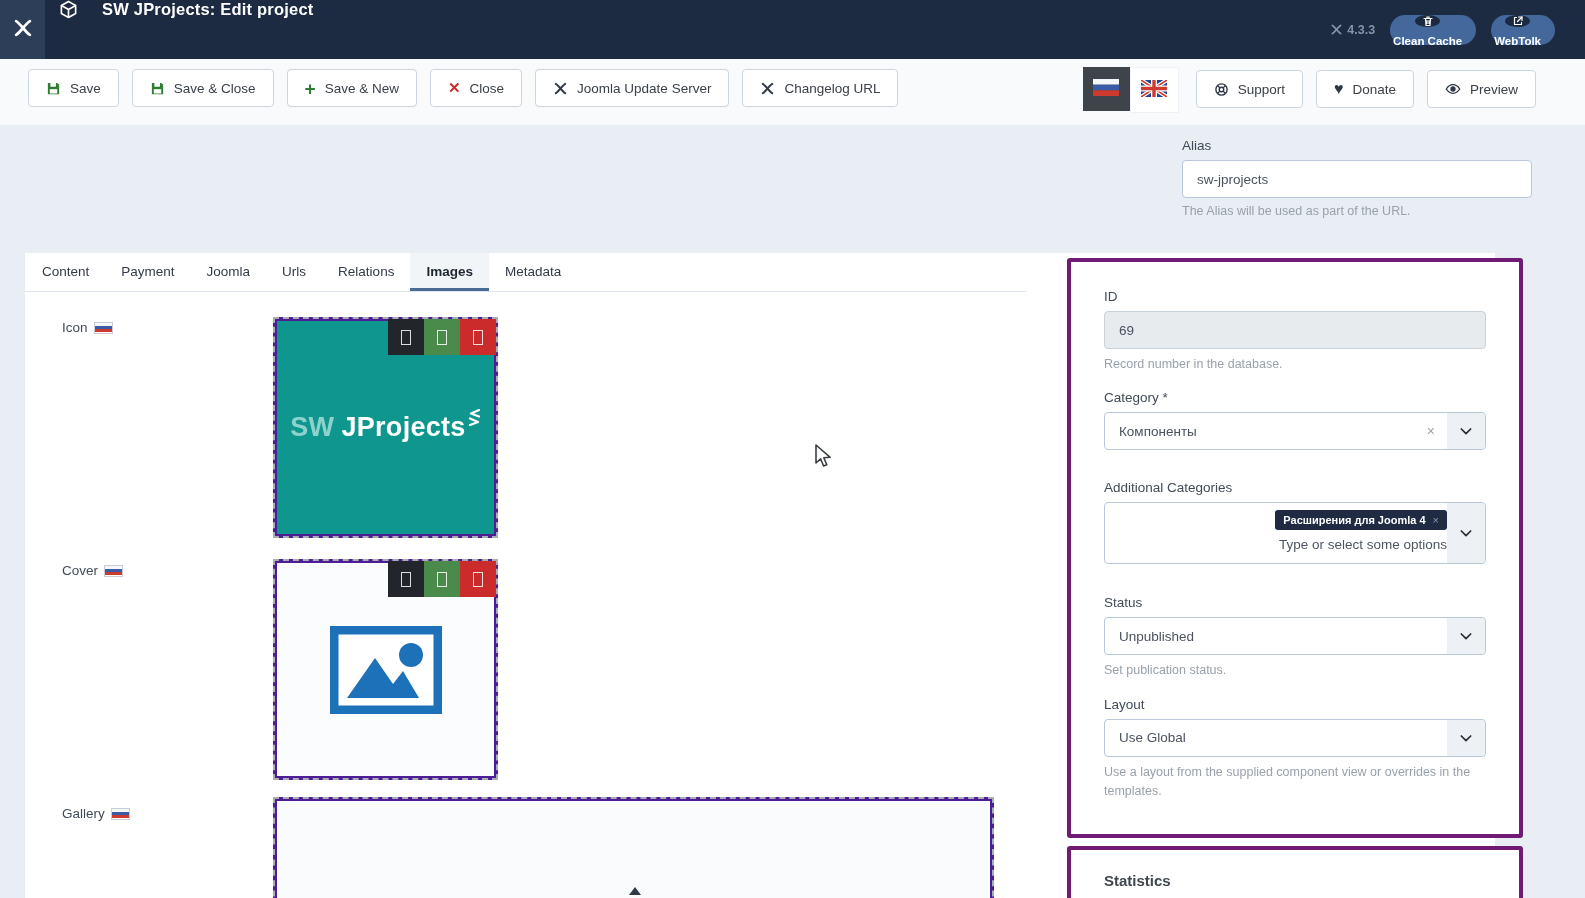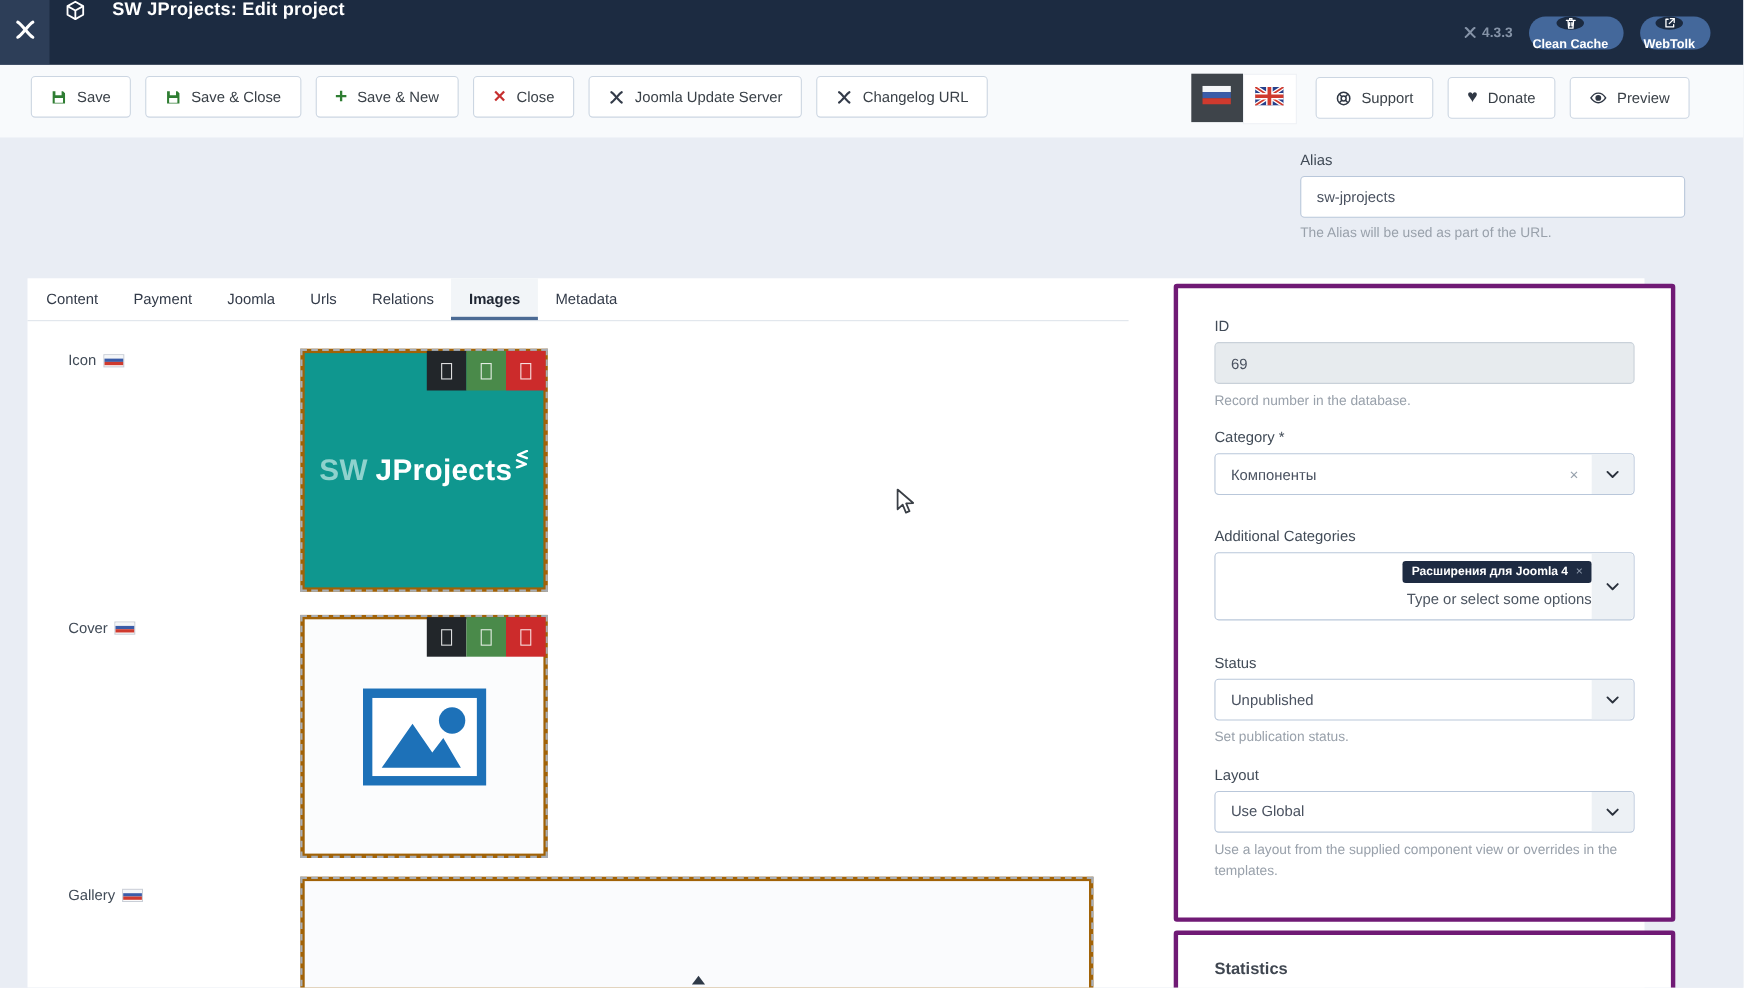--- a/index.html
+++ b/index.html
@@ -39,21 +39,21 @@
   .flag-ru .s2{height:33.3%;background:#3a5ca8;}
   .flag-ru .s3{height:33.4%;background:#cf3a2e;}
 
   
   .panel{position:absolute;left:25px;top:253px;width:1470px;height:645px;background:#fff;}
   .tabs{position:absolute;left:0;top:0;width:1001px;height:39px;border-bottom:1px solid #dfe5ec;display:flex;padding-left:1px;box-sizing:border-box;}
   .tab{padding:0 16px;line-height:38px;font-size:13.5px;color:#333b49;cursor:pointer;}
   .tab.active{font-weight:700;color:#1f2633;background:#f2f5f8;border-bottom:3px solid #4b6a94;box-sizing:border-box;}
 
   .img-label{position:absolute;font-size:13.5px;color:#414b57;display:flex;align-items:center;gap:6px;}
-  .img-box{position:absolute;border:2px dashed #a9aeb5;background:#a16207;box-sizing:border-box;}
+  .img-box{position:absolute;border:2px dashed #a9aeb5;background:#4c1d95;box-sizing:border-box;}
   .img-inner{position:absolute;left:2px;top:2px;right:2px;bottom:2px;}
   .teal-fill{background:#0f978f;display:flex;align-items:center;justify-content:center;}
   .cover-fill{background:#fbfcfd;display:flex;align-items:center;justify-content:center;}
   .gal-fill{background:#fafbfd;}
   .logo-line{font-size:27px;font-weight:700;letter-spacing:.3px;display:flex;align-items:flex-start;}
   .logo-sw{color:#8ed2cd;}
   .logo-name{color:#ffffff;margin-left:7px;}
   .ovl-btns{position:absolute;top:0;right:0;display:flex;}
   .ovl{width:36px;height:36px;display:flex;align-items:center;justify-content:center;cursor:pointer;border:none;}
   .ovl-dark{background:#22262a;}

